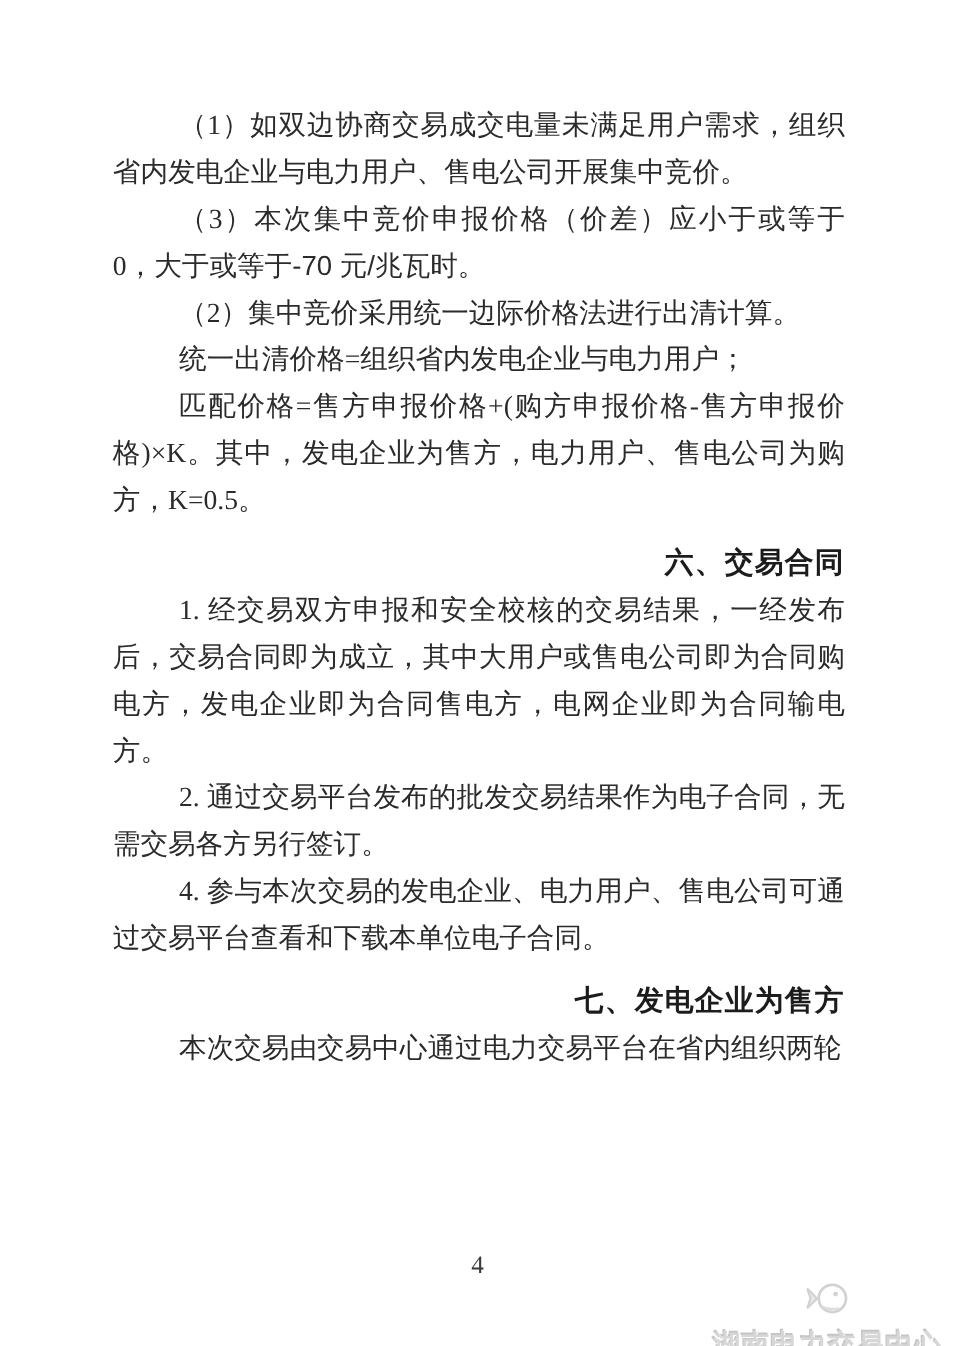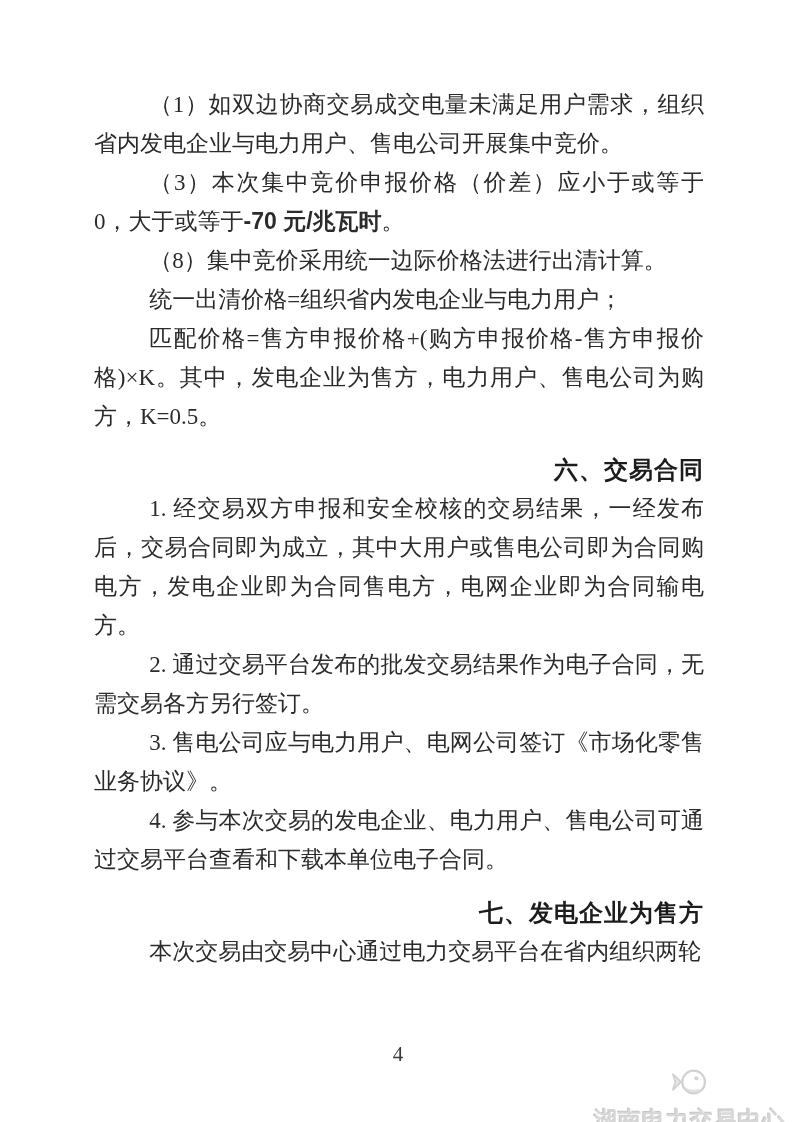--- a/index.html
+++ b/index.html
@@ -38,21 +38,21 @@
     font-family: "Liberation Sans", "DejaVu Sans", sans-serif;
     font-weight: 700;
     font-size: 24px;
     line-height: 39px;
     text-indent: 2.2em;
     color: #1c1c1c;
     letter-spacing: 1px;
     text-align: right;
   }
   .bold {
-    font-weight: 700;
+    font-weight: 400;
     font-family: "Liberation Sans", "DejaVu Sans", sans-serif;
   }
   .page-number {
     position: absolute;
     top: 1042px;
     left: 0;
     width: 100%;
     text-align: center;
     font-size: 21px;
     color: #3a3a3a;
@@ -82,28 +82,27 @@
   }
 </style>
 </head>
 <body>
 
 <div class="page">
 
   <main class="doc">
     <p class="para">（1）如双边协商交易成交电量未满足用户需求，组织省内发电企业与电力用户、售电公司开展集中竞价。</p>
     <p class="para"><span>（3）本次集中竞价申报价格（价差）应小于或等于 0，大于或等于</span><span class="bold">-70 元/兆瓦时</span><span>。</span></p>
-    <p class="para">（8）集中竞价采用统一边际价格法进行出清计算。</p>
+    <p class="para">（2）集中竞价采用统一边际价格法进行出清计算。</p>
     <p class="para">统一出清价格=组织省内发电企业与电力用户；</p>
     <p class="para">匹配价格=售方申报价格+(购方申报价格-售方申报价格)×K。其中，发电企业为售方，电力用户、售电公司为购方，K=0.5。</p>
 
     <h2 class="heading">六、交易合同</h2>
     <p class="para">1. 经交易双方申报和安全校核的交易结果，一经发布后，交易合同即为成立，其中大用户或售电公司即为合同购电方，发电企业即为合同售电方，电网企业即为合同输电方。</p>
     <p class="para">2. 通过交易平台发布的批发交易结果作为电子合同，无需交易各方另行签订。</p>
-    <p class="para">3. 售电公司应与电力用户、电网公司签订《市场化零售业务协议》。</p>
     <p class="para">4. 参与本次交易的发电企业、电力用户、售电公司可通过交易平台查看和下载本单位电子合同。</p>
 
     <h2 class="heading">七、发电企业为售方</h2>
     <p class="para">本次交易由交易中心通过电力交易平台在省内组织两轮</p>
   </main>
 
   <div class="page-number">4</div>
 
   <div class="watermark">
     <svg class="wm-logo" viewBox="0 0 44 34" fill="none" xmlns="http://www.w3.org/2000/svg">

